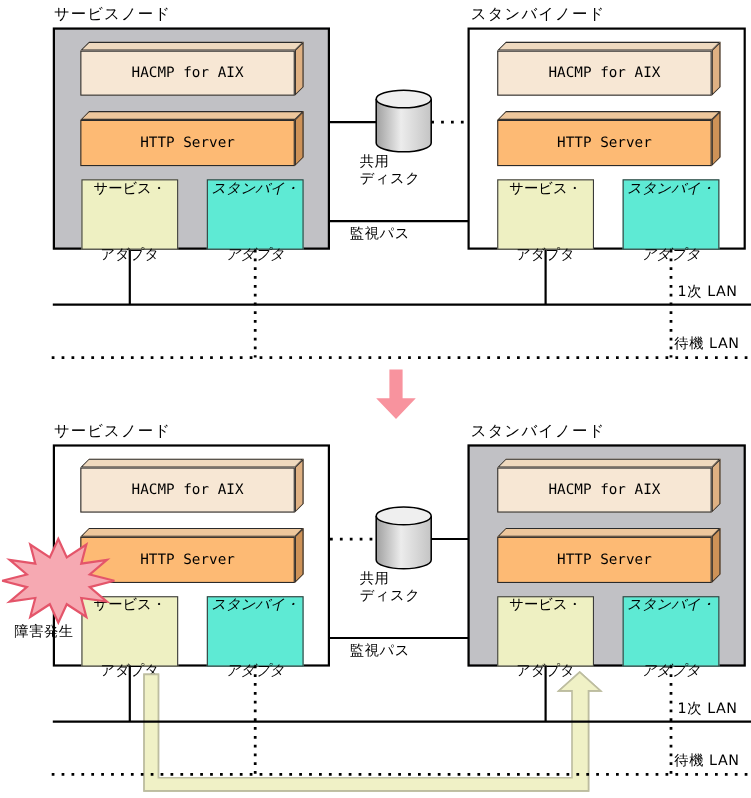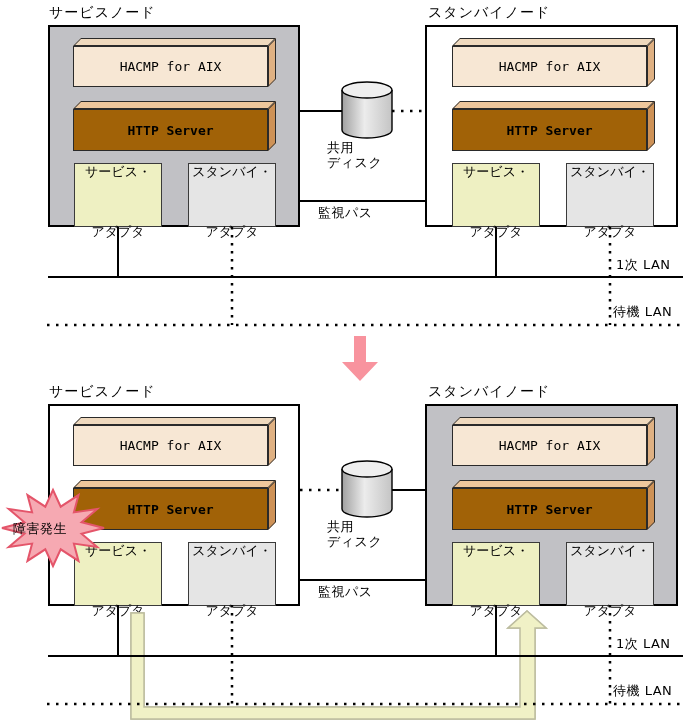--- a/index.html
+++ b/index.html
@@ -17,31 +17,31 @@
   .node.white{background:#ffffff;}
   .face{position:absolute;box-sizing:border-box;border:1px solid #2a2a2a;}
   .ftop{height:8px;transform:skewX(-45deg);transform-origin:0 100%;}
   .fside{width:8px;transform:skewY(-45deg);transform-origin:0 0;}
   .ffront{display:flex;align-items:center;justify-content:center;font-size:13px;}
   .hacmp .ftop{background:#efd9be;}
   .hacmp .fside{background:#dfb183;}
   .hacmp .ffront{background:#f7e7d4;}
   .http .ftop{background:#eec79c;}
   .http .fside{background:#ce9257;}
-  .http .ffront{background:#a16207;font-weight:bold;}
+  .http .ffront{background:#fdba74;}
   .adapter{
     position:absolute;top:163px;width:88px;height:64px;border:1px solid #3a3a3a;
     box-sizing:border-box;display:flex;flex-direction:column;align-items:center;
     justify-content:flex-start;font-size:13px;line-height:16px;text-align:center;white-space:nowrap;gap:44px;
   }
   .svc{background:#eef0c2;}
-  .stb{background:#e5e5e5;}
+  .stb{background:#5eead4;font-style:italic;}
   .overlay{position:absolute;left:0;top:0;z-index:2;pointer-events:none;}
   .starlayer{position:absolute;left:0;top:0;z-index:3;pointer-events:none;}
-  .z4{z-index:4;}
+  .z4{z-index:4;margin-top:46px;}
   .panel{z-index:1;}
 </style>
 </head>
 <body>
 
 <div class="stage">
 
   <div class="panel" style="top:0;">
     <div class="t" style="left:49px;top:4px;">サービスノード</div>
     <div class="t" style="left:428px;top:4px;">スタンバイノード</div>

